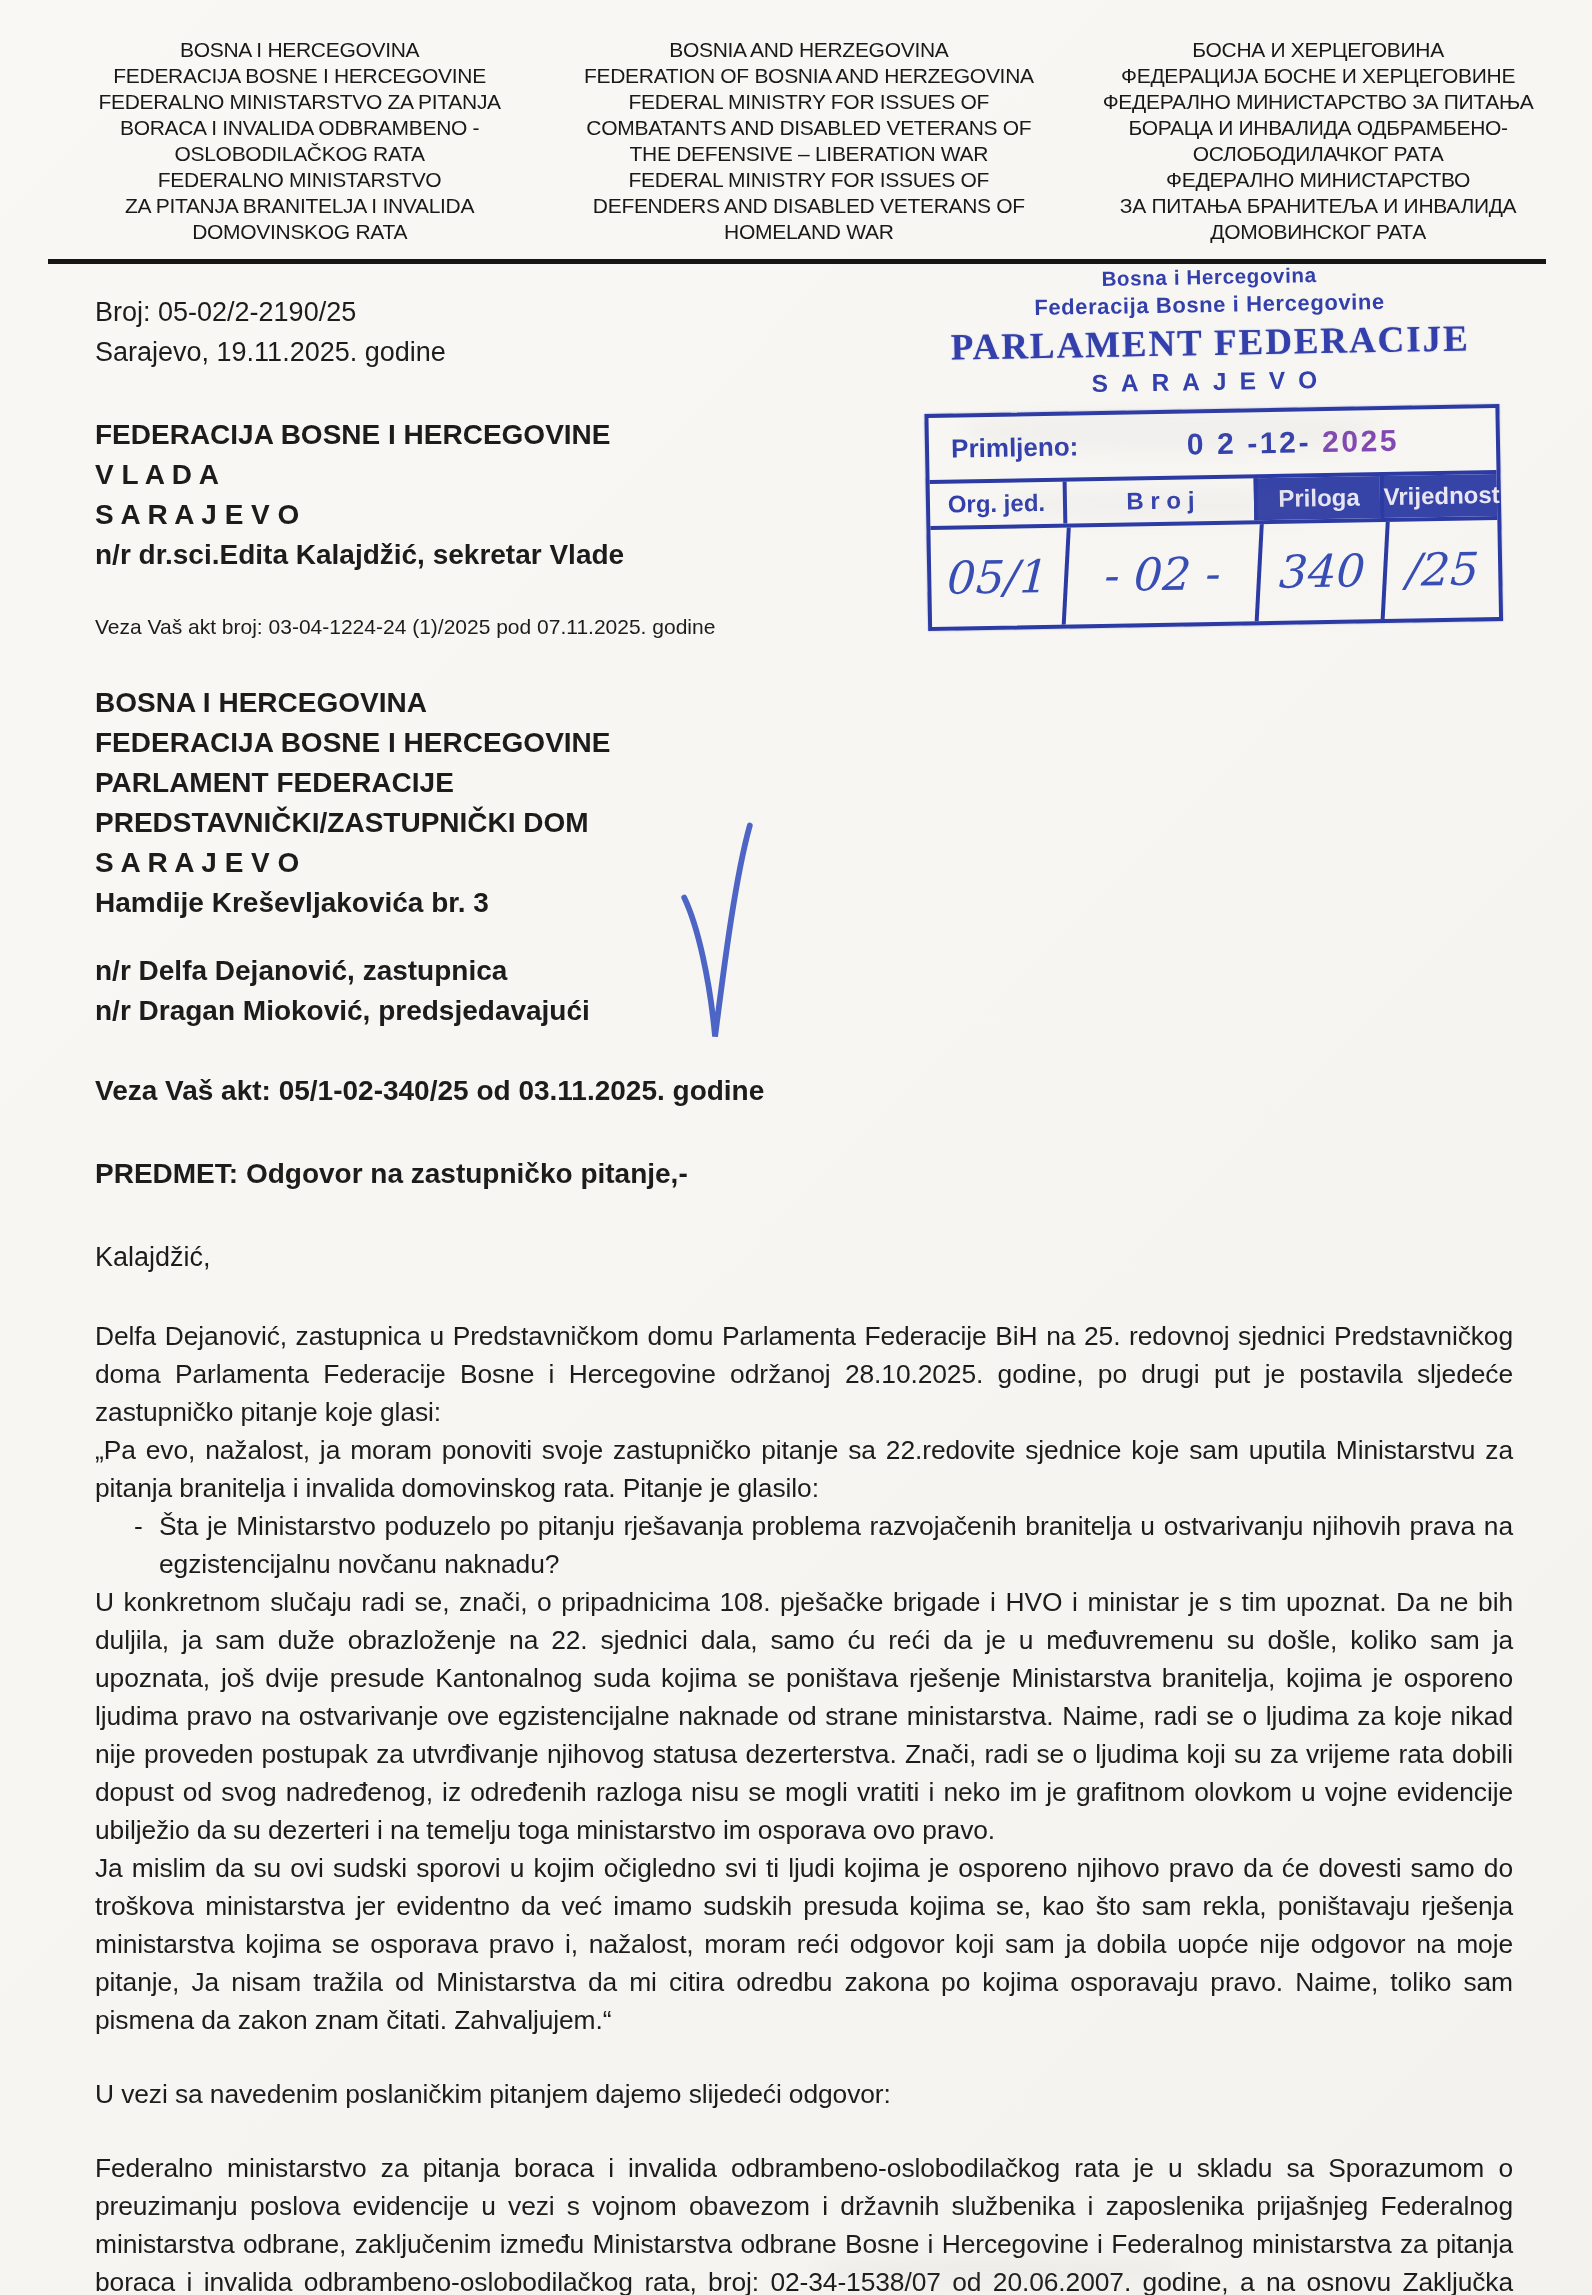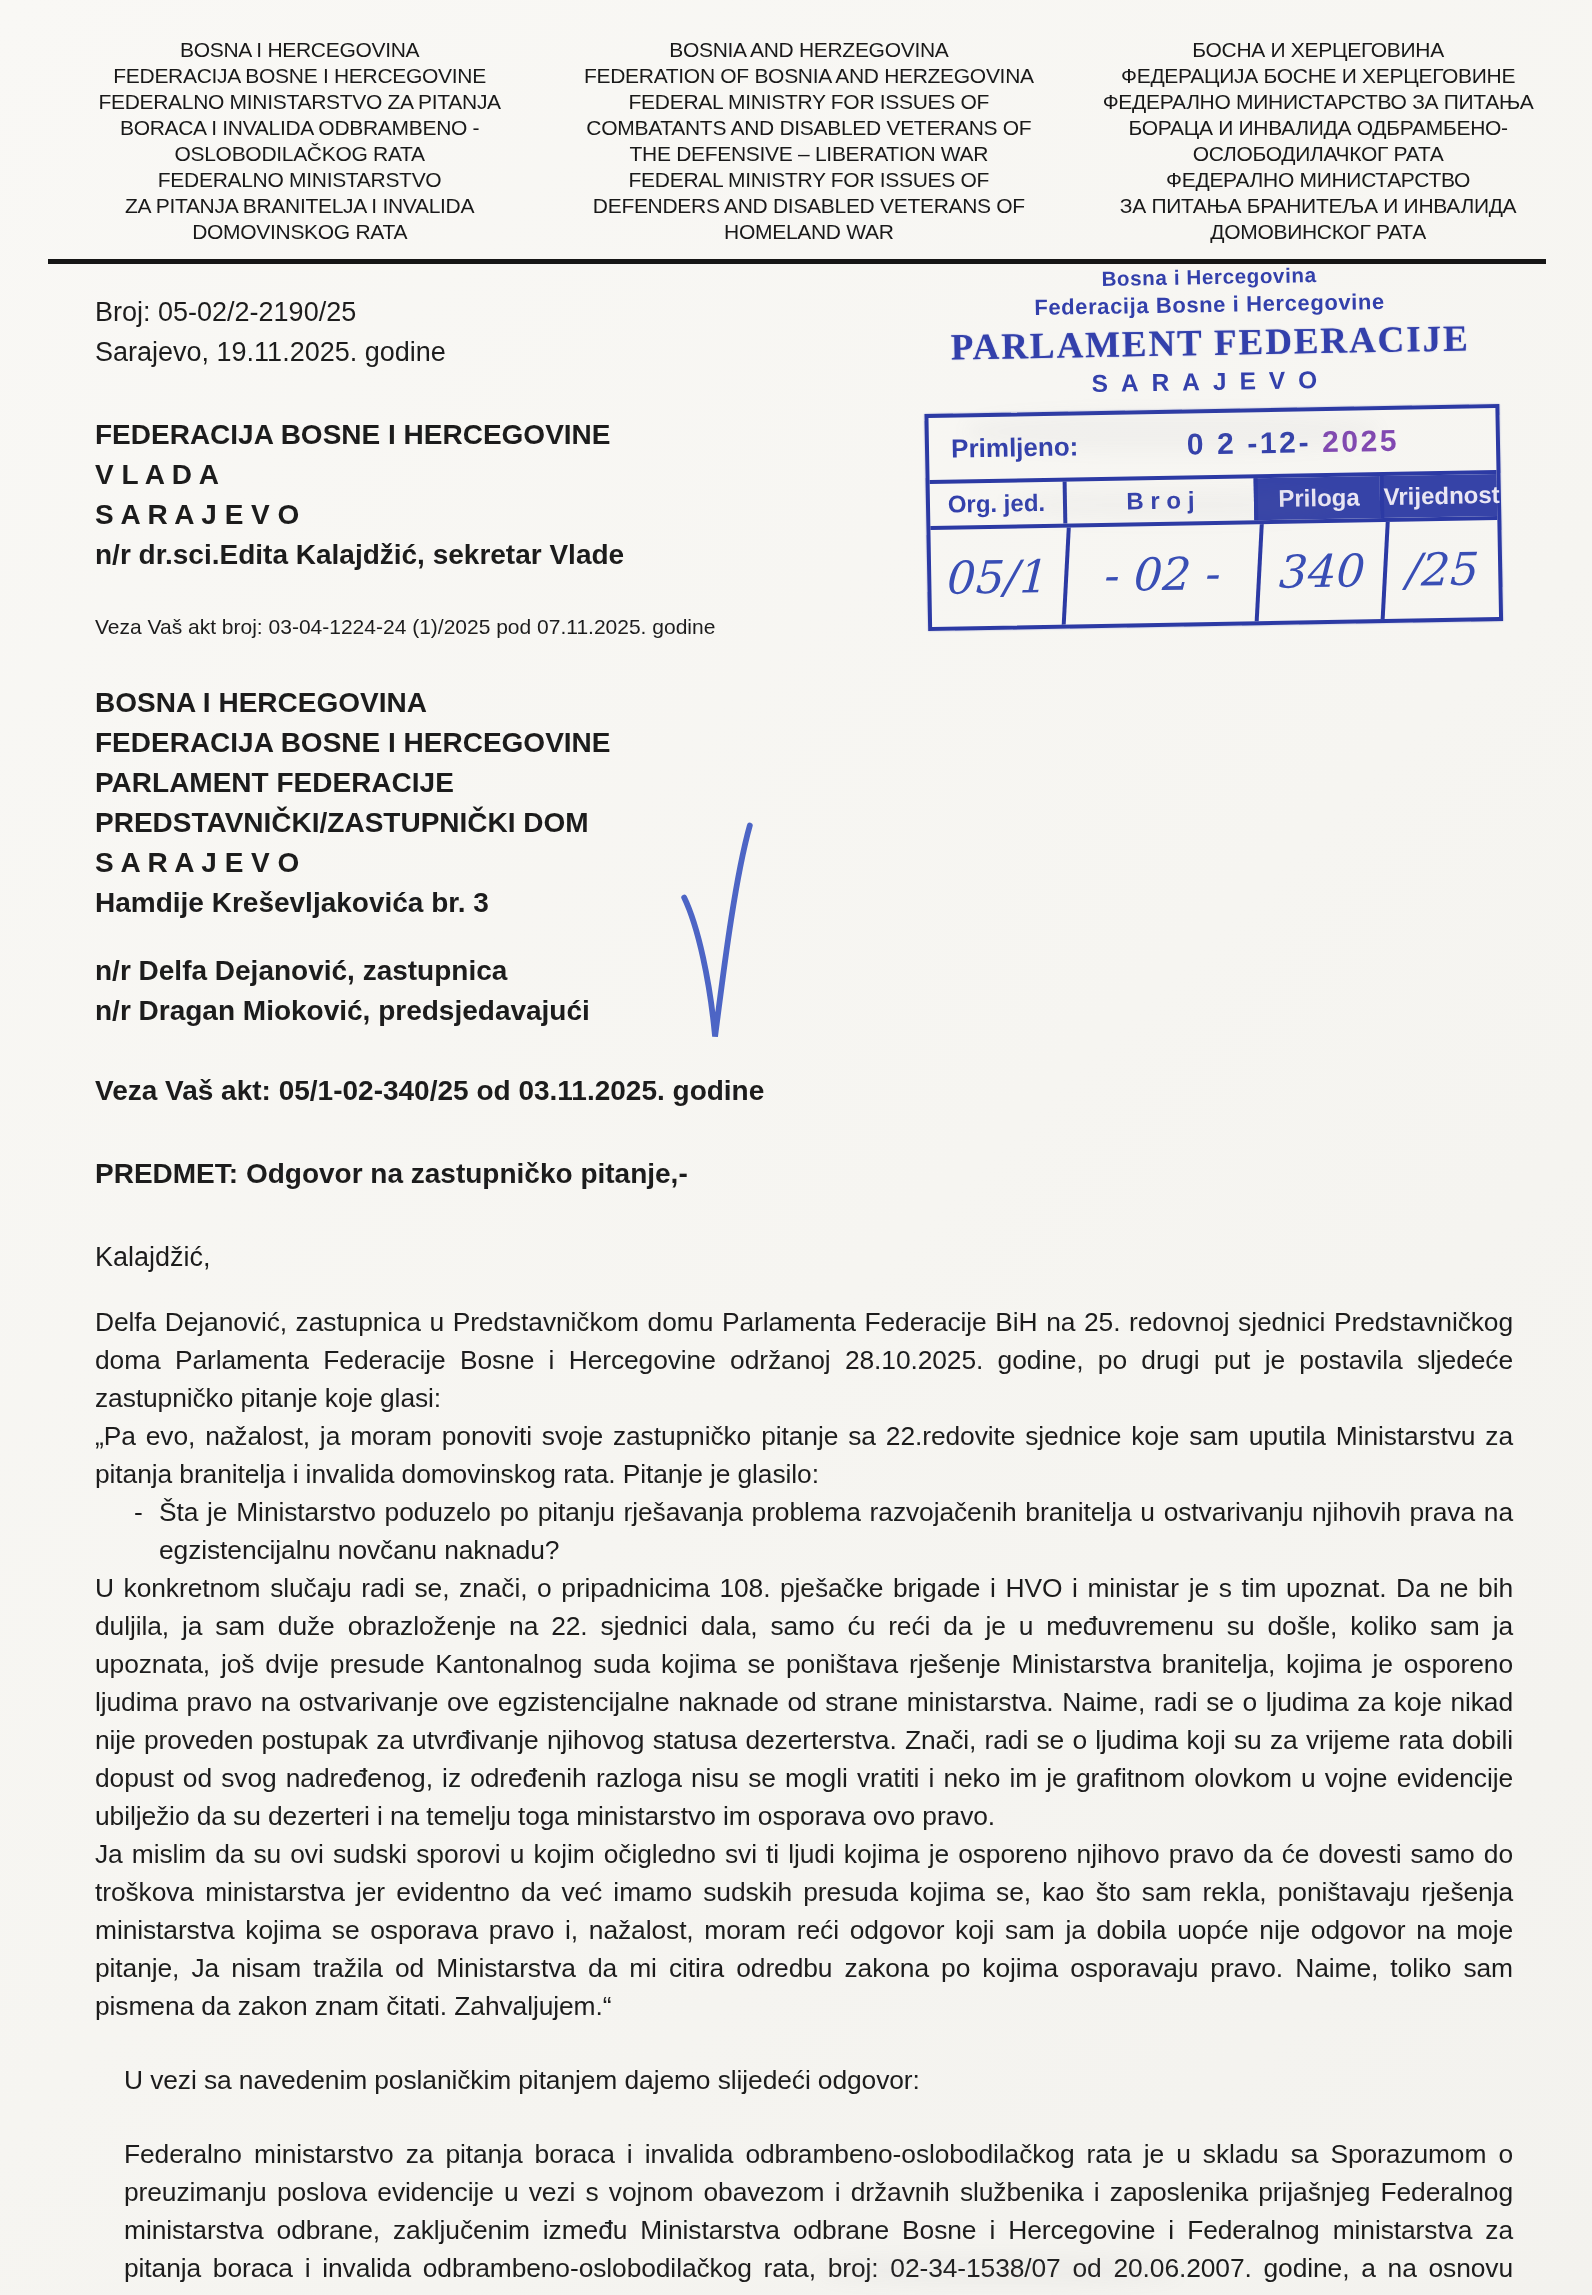--- a/index.html
+++ b/index.html
@@ -24,25 +24,25 @@
   .meta { margin-top:28px; font-size:27px; line-height:40px; }
   .block-bold { font-weight:700; font-size:28px; line-height:40px; }
   .recipient1 { margin-top:43px; }
   .ref1 { margin-top:32px; font-size:21px; line-height:39px; }
   .recipient2 { margin-top:37px; }
   .attn { margin-top:28px; }
   .ref2 { margin-top:40px; }
   .subject { margin-top:43px; }
   .salutation { margin-top:44px; font-size:27px; line-height:39px; }
   .bodytext { font-size:26.4px; line-height:38px; text-align:justify; letter-spacing:-0.1px; }
-  .para1 { margin-top:26px; }
+  .para1 { margin-top:40px; }
   .q-item { display:flex; }
   .q-item .dash { width:64px; padding-left:39px; box-sizing:border-box; }
   .q-item .txt { flex:1; text-align:justify; }
-  .gap-top { margin-top:36px;margin-left:29px; }
+  .gap-top { margin-top:36px; }
 
   
   .stamp {
     position:absolute; left:920px; top:265px; width:584px;
     color:#2937a8; transform:rotate(-1deg); opacity:0.95;
   }
   .stamp .s1 { text-align:center; font-size:20.6px; font-weight:700; letter-spacing:0.6px; }
   .stamp .s2 { text-align:center; font-size:22px; font-weight:700; letter-spacing:0.6px; margin-top:2.6px; }
   .stamp .s3 { text-align:center; font-family:"Liberation Serif", serif; font-size:37px;
                font-weight:700; letter-spacing:1.9px; margin-top:3.9px; text-shadow:0 0 1.3px rgba(41,55,168,.55); }

